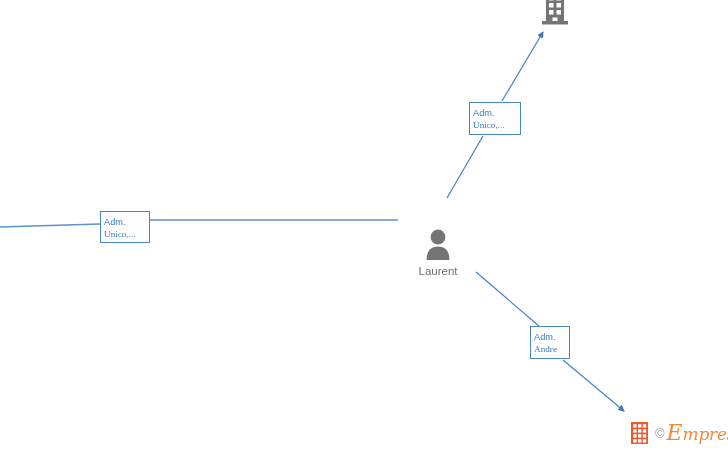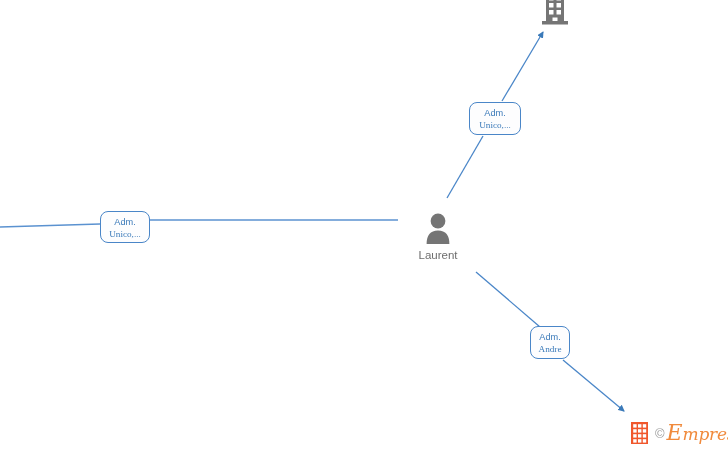--- a/index.html
+++ b/index.html
@@ -23,21 +23,21 @@
     top: 0;
     width: 728px;
     height: 450px;
   }
   .node {
     position: absolute;
   }
   
   .person-node {
     left: 380px;
-    top: 212px;
+    top: 228px;
     width: 116px;
     text-align: center;
   }
   .person-icon {
     display: block;
     margin: 0 auto;
   }
   .person-label {
     margin-top: 2px;
     font-size: 11.5px;
@@ -51,25 +51,24 @@
     top: -6px;
     width: 40px;
     text-align: center;
   }
   
   .edge-label {
     position: absolute;
     box-sizing: border-box;
     background: #fdfdfe;
     border: 1.4px solid #4a86c8;
-    border-radius: 8px;
+    border-radius: 0;
     color: #3b7ab9;
     font-size: 9.2px;
     line-height: 12px;
-    text-align: center;
     padding: 4px 3px 3px 3px;
     white-space: nowrap;
   }
   .edge-label .l1 { display: block; }
   .edge-label .l2 { display: block; font-family: Liberation Serif, serif; }
   #label-left   { left: 100px; top: 211px; width: 50px; height: 32px; }
   #label-top    { left: 469px; top: 102px; width: 52px; height: 33px; }
   #label-bottom { left: 530px; top: 326px; width: 40px; height: 33px; }
   
   #watermark {

